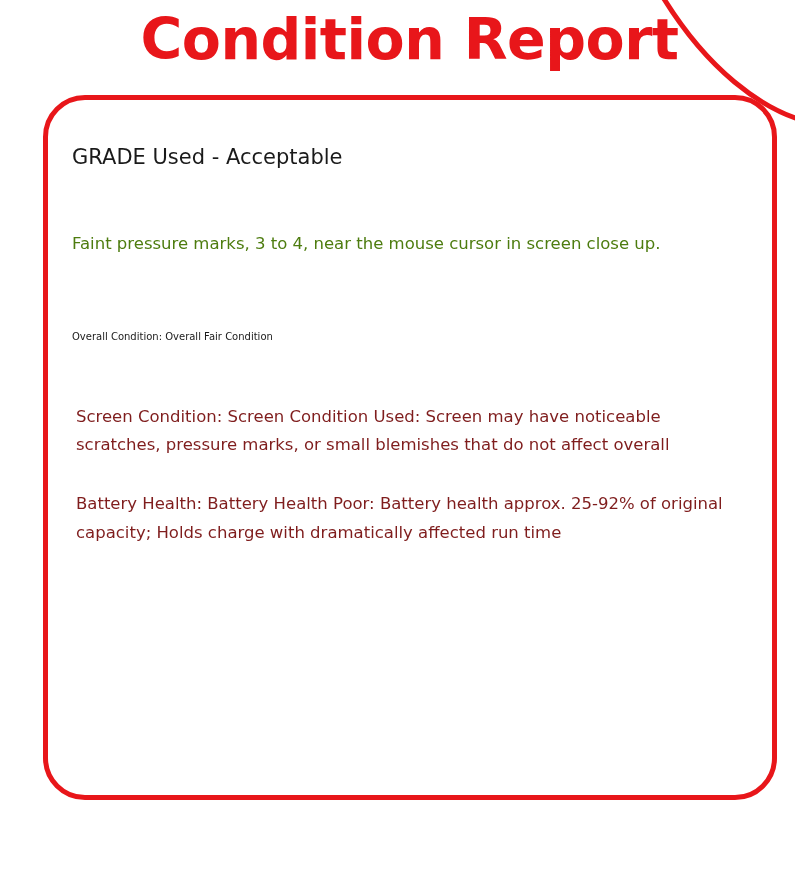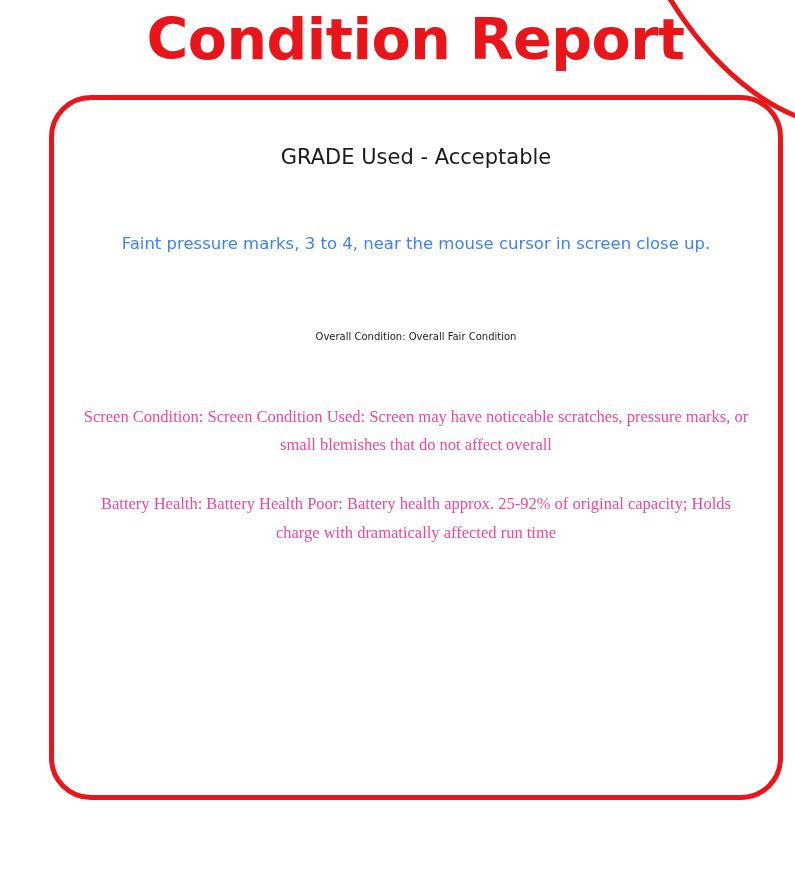--- a/index.html
+++ b/index.html
@@ -11,21 +11,21 @@
     width: 795px;
     height: 878px;
     position: relative;
     font-family: "DejaVu Sans", sans-serif;
     color: #1a1a1a;
     overflow: hidden;
   }
 
   #sheet {
     position: absolute;
-    left: 18px;
+    left: 12px;
     top: 0;
     width: 752px;
     height: 878px;
   }
 
   
   .title {
     position: absolute;
     left: 0;
     top: 8px;
@@ -61,51 +61,50 @@
     height: 200px;
     pointer-events: none;
   }
 
   
   .content {
     position: absolute;
     left: 60px;
     top: 130px;
     width: 676px;
-    text-align: center;
+    text-align: left;
   }
 
   .grade {
     font-size: 21px;
     line-height: 1.3;
     margin-top: 14px;
     color: #1a1a1a;
   }
 
   .note {
     font-size: 16.5px;
     line-height: 1.35;
     margin-top: 62px;
-    color: #3b82f6;
+    color: #4d7c0f;
   }
 
   .overall {
     font-size: 10px;
     line-height: 1.3;
     margin-top: 74px;
     color: #1a1a1a;
   }
 
   .section {
     font-size: 16.5px;
     line-height: 1.75;
     margin-top: 52px;
-    color: #ec4899;
+    color: #7f1d1d;
     padding: 0 4px;
-    font-family: Liberation Serif, serif;
   }
   .section.first { margin-top: 60px; }
   .section.tight { margin-top: 30px; }
 </style>
 </head>
 <body>
 
 <div id="sheet">
 
   <div class="title">Condition Report</div>

